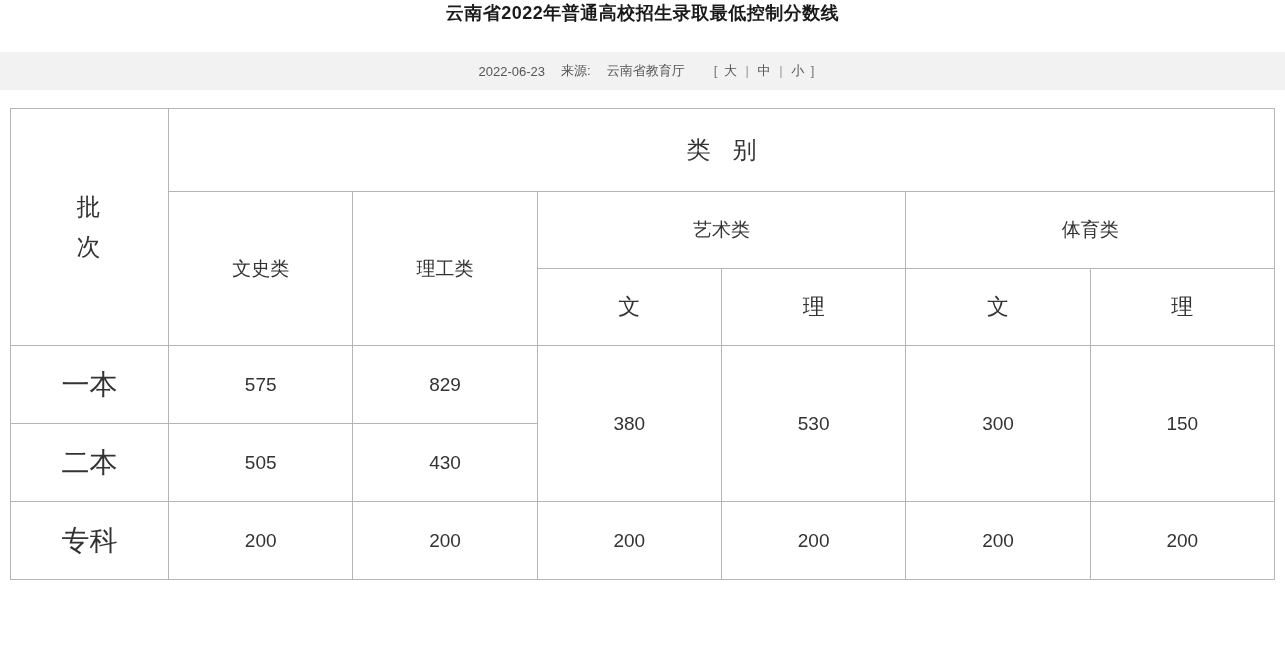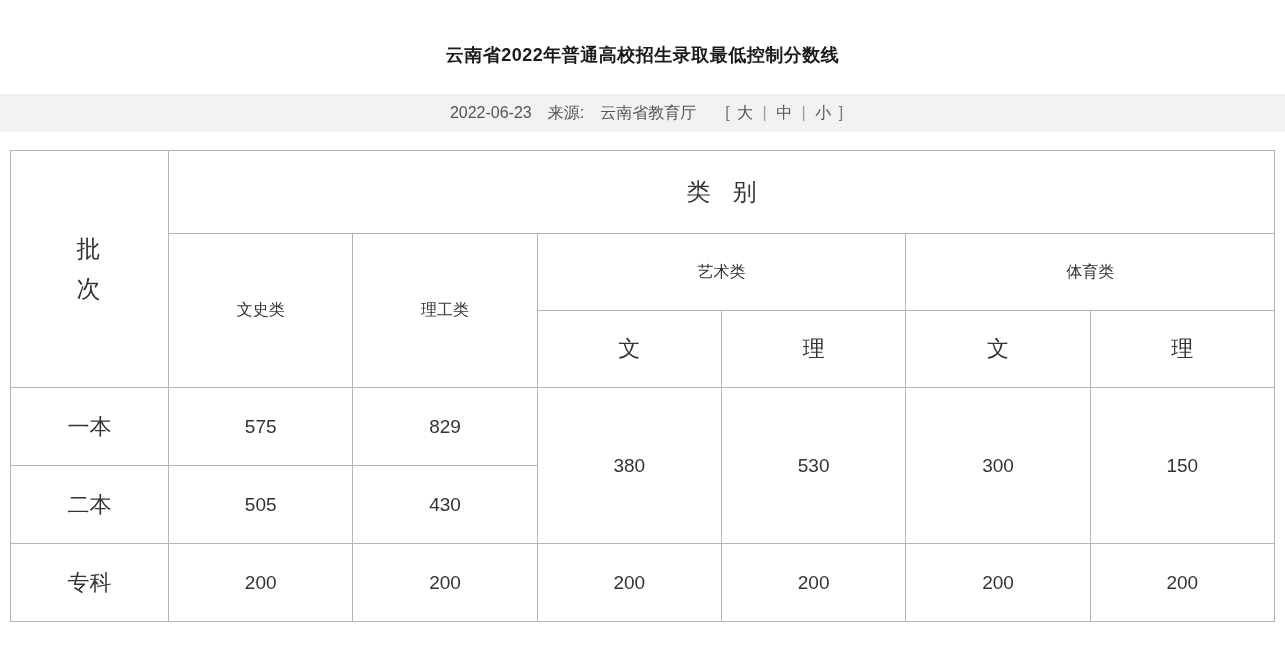--- a/index.html
+++ b/index.html
@@ -18,33 +18,32 @@
     position: relative;
     width: 1285px;
     height: 655px;
     box-sizing: border-box;
   }
   .title {
     text-align: center;
     font-size: 18px;
     font-weight: bold;
     color: #1a1a1a;
-    padding-top: 42px;
     padding-bottom: 0;
     letter-spacing: 0.5px;
     line-height: 26px;
   }
   .meta-bar {
     margin-top: 26px;
     height: 38px;
     background: #f2f2f2;
     display: flex;
     align-items: center;
     justify-content: center;
-    font-size: 16px;
+    font-size: 13px;
     color: #555555;
   }
   .meta-bar .meta-item {
     margin: 0 8px;
     white-space: nowrap;
   }
   .meta-bar .meta-sep {
     color: #999999;
     margin: 0 2px;
   }
@@ -84,29 +83,29 @@
     line-height: 40px;
     letter-spacing: 2px;
   }
   .cell-category-head {
     font-size: 24px;
     letter-spacing: 22px;
     text-indent: 22px;
     height: 80px;
   }
   .cell-subhead {
-    font-size: 16px;
+    font-size: 19px;
     height: 74px;
   }
   .cell-subhead2 {
     font-size: 22px;
     height: 74px;
   }
   .cell-col {
-    font-size: 22px;
+    font-size: 28px;
   }
   .row-batch {
     font-size: 21px;
     height: 78px;
   }
   .val-big {
     font-size: 19px;
   }
   .val-small {
     font-size: 19px;

